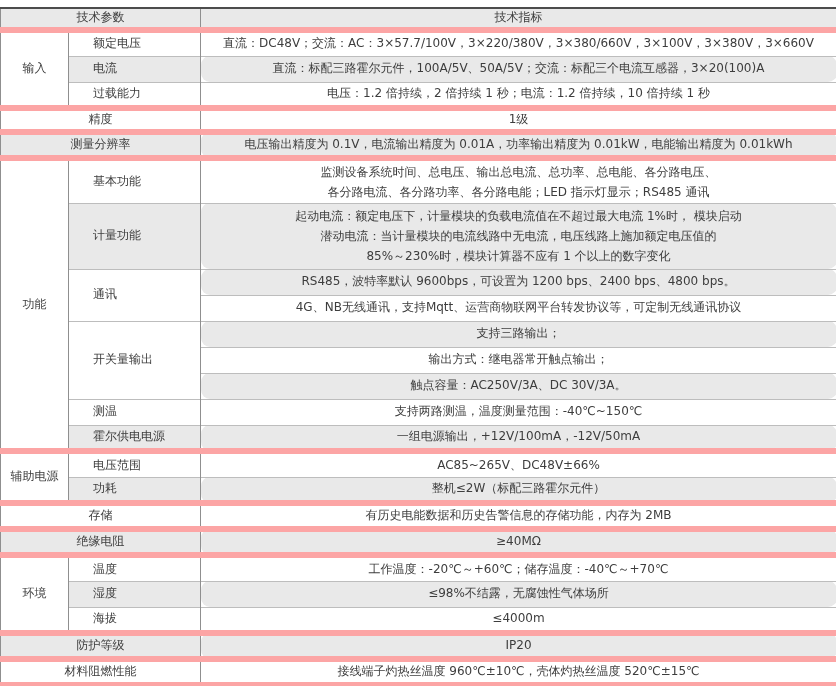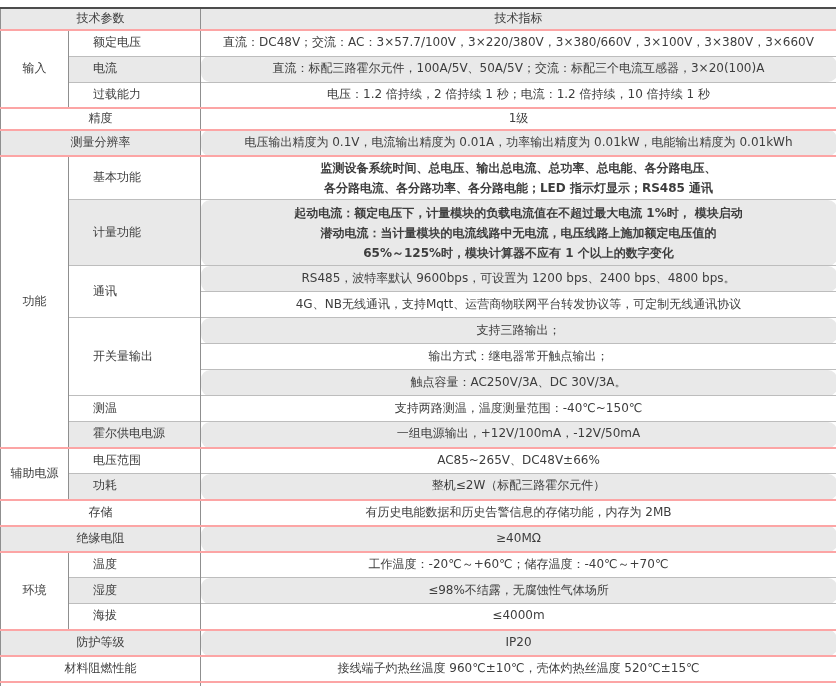--- a/index.html
+++ b/index.html
@@ -26,28 +26,28 @@
   td {
     border-left: 1px solid #8f8f8f;
     border-right: 1px solid #8f8f8f;
     border-top: 1px solid #bdbdbd;
     padding: 1px 8px;
     text-align: center;
     vertical-align: middle;
     overflow: hidden;
     line-height: 1.3;
   }
-  tr.sec td { border-top: 2px solid #fca5a5; }
+  tr.sec td { border-top: 6px solid #fca5a5; }
   td.shade { background: #e9e9e9; }
   td.sublabel {
     text-align: left;
     padding-left: 24px;
   }
   td.val { white-space: nowrap; border-radius: 9px; }
-  td.val .ln { white-space: nowrap; line-height: 20px; font-weight: bold; }
+  td.val .ln { white-space: nowrap; line-height: 20px; }
   tr.h-head  { height: 22px; }
   tr.h-norm  { height: 26px; }
   tr.h-acc   { height: 22px; margin-top: 28px; }
   tr.h-two   { height: 42px; }
   tr.h-three { height: 66px; }
   tr.h-sliver{ height: 5px; }
 </style>
 </head>
 <body>
 
@@ -97,21 +97,21 @@
       <div class="ln">监测设备系统时间、总电压、输出总电流、总功率、总电能、各分路电压、</div>
       <div class="ln">各分路电流、各分路功率、各分路电能；LED 指示灯显示；RS485 通讯</div>
     </td>
   </tr>
 
   <tr class="h-three">
     <td class="sublabel shade">计量功能</td>
     <td class="val shade">
       <div class="ln">起动电流：额定电压下，计量模块的负载电流值在不超过最大电流 1%时， 模块启动</div>
       <div class="ln">潜动电流：当计量模块的电流线路中无电流，电压线路上施加额定电压值的</div>
-      <div class="ln">65%～125%时，模块计算器不应有 1 个以上的数字变化</div>
+      <div class="ln">85%～230%时，模块计算器不应有 1 个以上的数字变化</div>
     </td>
   </tr>
 
   <tr class="h-norm">
     <td rowspan="2" class="sublabel">通讯</td>
     <td class="val shade">RS485，波特率默认 9600bps，可设置为 1200 bps、2400 bps、4800 bps。</td>
   </tr>
 
   <tr class="h-norm">
     <td class="val">4G、NB无线通讯，支持Mqtt、运营商物联网平台转发协议等，可定制无线通讯协议</td>

